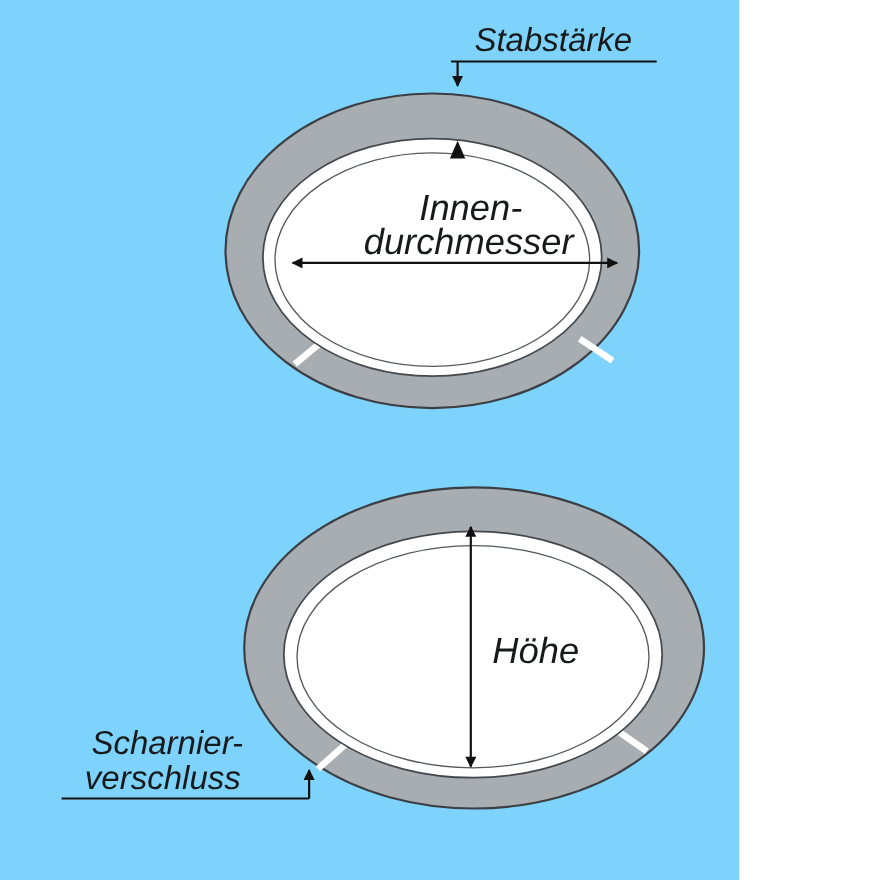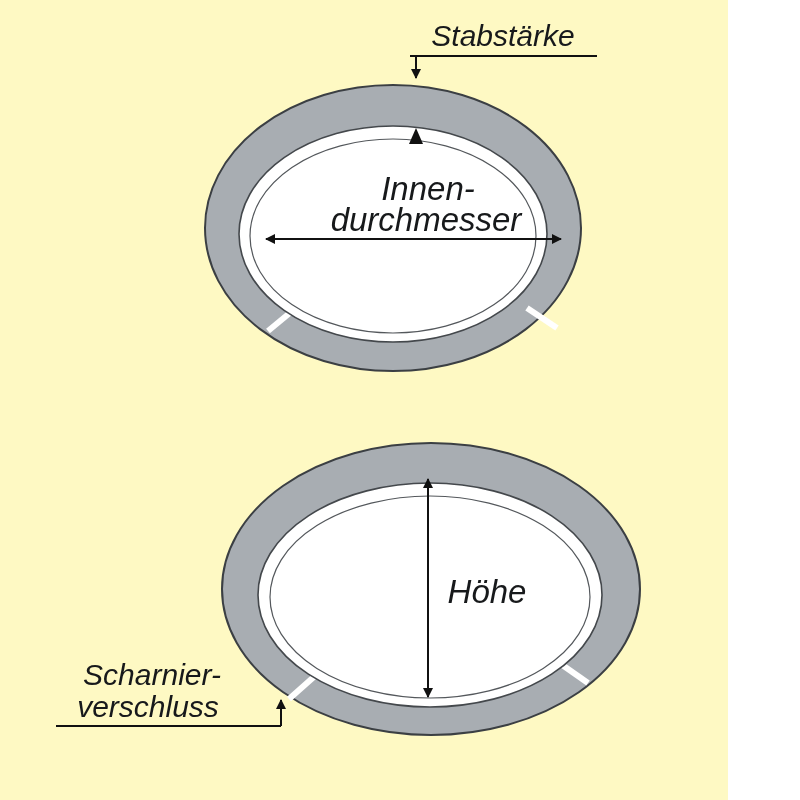--- a/index.html
+++ b/index.html
@@ -5,23 +5,23 @@
   html, body {
     margin: 0;
     padding: 0;
     background: #ffffff;
     width: 800px;
     height: 800px;
     overflow: hidden;
   }
   .canvas-wrap {
     position: relative;
-    width: 728px;
+    width: 672px;
     height: 800px;
-    background: #fef9c3;
+    background: #7dd3fc;
   }
   svg { display: block; }
   .lbl {
     font-family: "Liberation Sans", sans-serif;
     font-style: italic;
     font-weight: 400;
     fill: #17191b;
   }
   .lbl-md { font-size: 30px; }
   .lbl-lg { font-size: 33px; }

